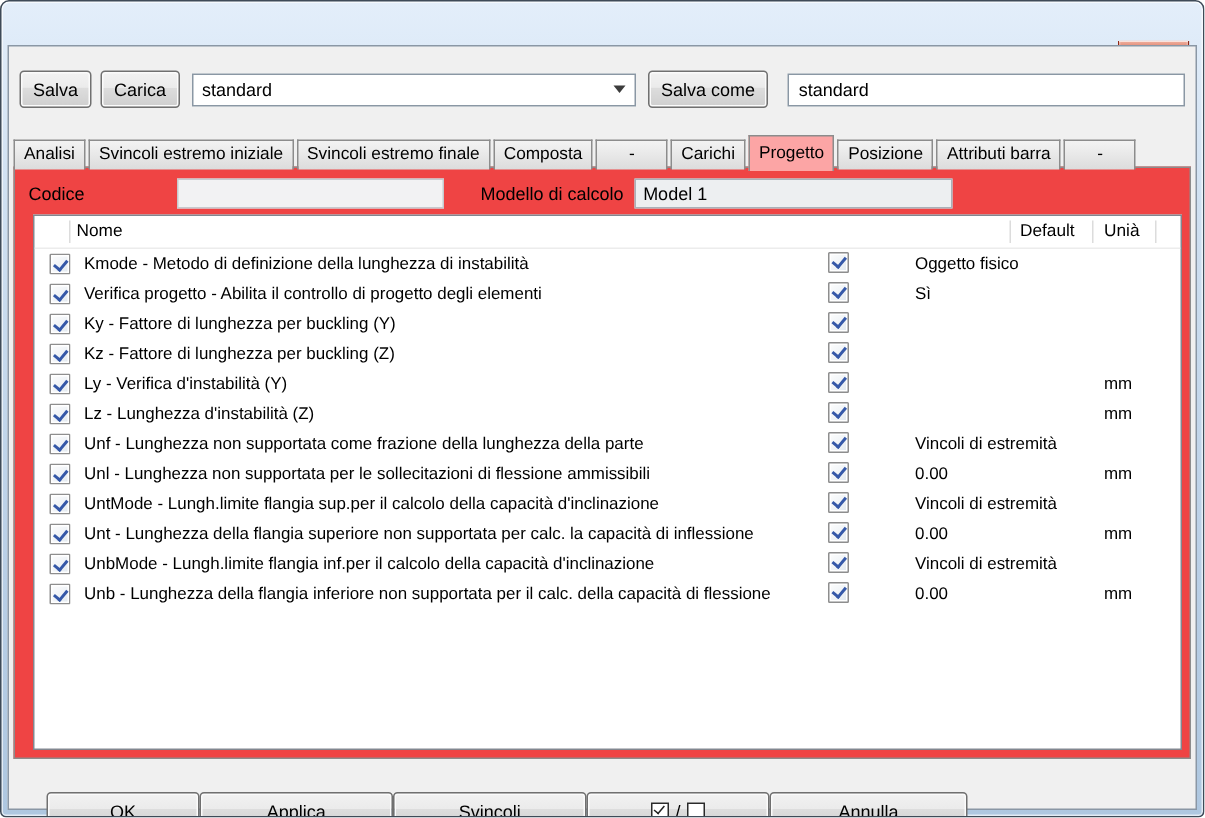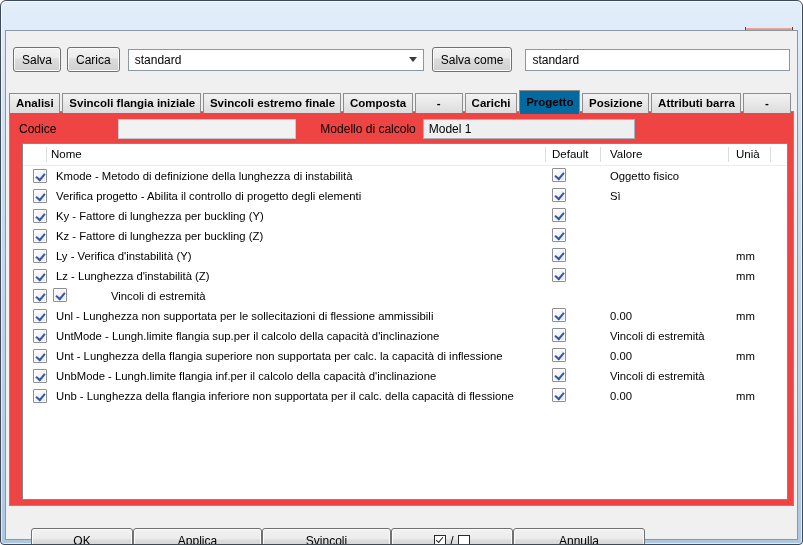--- a/index.html
+++ b/index.html
@@ -34,25 +34,25 @@
     box-shadow:inset 0 0 0 1px #fbfbfb;display:flex;align-items:center;justify-content:center;cursor:default;white-space:nowrap;}
   .btn-sm{height:23px;padding:0 8px;margin-right:6px;}
   .combo{display:flex;align-items:center;width:282px;height:20px;border:1px solid #8a97a4;background:#fff;
     padding:0 6px;margin-left:2px;}
   .combo-value{flex:1;}
   .combo-arrow{width:0;height:0;border-left:4px solid transparent;border-right:4px solid transparent;border-top:5px solid #3c3c3c;margin-left:4px;}
   .textinput{height:20px;border:1px solid #8a97a4;background:#fff;padding:0 6px;line-height:20px;white-space:nowrap;overflow:hidden;}
   .saveas-input{flex:1;margin-left:7px;}
   .btn-saveas{margin-left:8px;}
   
-  .tabs{display:flex;align-items:flex-end;height:24px;margin:17px 0 0 3px;position:relative;z-index:2;padding-right:4px;font-weight:bold;}
+  .tabs{display:flex;align-items:flex-end;height:24px;margin:17px 0 0 3px;position:relative;z-index:2;padding-right:4px;}
   .tab{height:19px;line-height:19px;padding:0 6px;min-width:34px;text-align:center;font-size:11.5px;white-space:nowrap;
     border:1px solid #8c8c8c;border-bottom:none;margin-right:2px;cursor:default;
     background:linear-gradient(180deg,#f3f3f3 0%,#eaeaea 40%,#dcdcdc 100%);}
-  .tab.active{height:23px;line-height:23px;background:#0369a1;position:relative;z-index:3;margin-bottom:-1px;}
+  .tab.active{height:23px;line-height:23px;background:#fca5a5;position:relative;z-index:3;margin-bottom:-1px;}
   
   .panel{position:absolute;left:3px;right:3px;top:80px;height:395px;border:1px solid #8c8c8c;background:#ef4444;box-sizing:border-box;z-index:1;}
   .fieldrow{display:flex;align-items:center;padding:7px 0 0 9px;}
   .label{white-space:nowrap;}
   .code-field{width:166px;height:18px;margin-left:62px;background:#f2f2f3;border:1px solid #c6cace;line-height:18px;padding:0 5px;}
   .model-label{margin-left:24px;}
   .model-field{width:200px;height:18px;margin-left:7px;background:#edeff1;border:1px solid #a9b1b9;line-height:18px;padding:0 5px;white-space:nowrap;}
   
   .tablebox{position:absolute;left:12px;top:31px;width:766px;height:357px;background:#fff;border:1px solid #828790;box-sizing:border-box;overflow:hidden;}
   .thead{display:flex;height:21px;align-items:center;border-bottom:1px solid #ececec;font-size:11.5px;}
@@ -113,21 +113,21 @@
       <div class="combo">
         <span class="combo-value">standard</span>
         <span class="combo-arrow"></span>
       </div>
       <div class="btn btn-sm btn-saveas">Salva come</div>
       <div class="textinput saveas-input">standard</div>
     </div>
 
     <div class="tabs">
         <div class="tab">Analisi</div>
-        <div class="tab">Svincoli flangia iniziale</div>
+        <div class="tab">Svincoli estremo iniziale</div>
         <div class="tab">Svincoli estremo finale</div>
         <div class="tab">Composta</div>
         <div class="tab">-</div>
         <div class="tab">Carichi</div>
         <div class="tab active">Progetto</div>
         <div class="tab">Posizione</div>
         <div class="tab">Attributi barra</div>
         <div class="tab">-</div>
       </div>
 
@@ -137,21 +137,20 @@
         <span class="code-field"></span>
         <span class="label model-label">Modello di calcolo</span>
         <span class="model-field">Model 1</span>
       </div>
 
       <div class="tablebox">
         <div class="thead">
           <div class="hc c0"></div>
           <div class="hc c1">Nome</div>
           <div class="hc c2">Default</div>
-          <div class="hc c3">Valore</div>
           <div class="hc c4">Unià</div>
           <div class="hc c5"></div>
         </div>
         <div>
             <div class="trow">
               <div class="c c0">
                 <span class="cb checked"></span>
               </div>
               <div class="c c1">Kmode - Metodo di definizione della lunghezza di instabilità</div>
               <div class="c c2"><span class="cb checked"></span></div>
@@ -206,20 +205,21 @@
               <div class="c c1">Lz - Lunghezza d'instabilità (Z)</div>
               <div class="c c2"><span class="cb checked"></span></div>
               <div class="c c3"></div>
               <div class="c c4">mm</div>
               <div class="c c5"></div>
             </div>
             <div class="trow">
               <div class="c c0">
                 <span class="cb checked"></span>
               </div>
+              <div class="c c1">Unf - Lunghezza non supportata come frazione della lunghezza della parte</div>
               <div class="c c2"><span class="cb checked"></span></div>
               <div class="c c3">Vincoli di estremità</div>
               <div class="c c4"></div>
               <div class="c c5"></div>
             </div>
             <div class="trow">
               <div class="c c0">
                 <span class="cb checked"></span>
               </div>
               <div class="c c1">Unl - Lunghezza non supportata per le sollecitazioni di flessione ammissibili</div>

